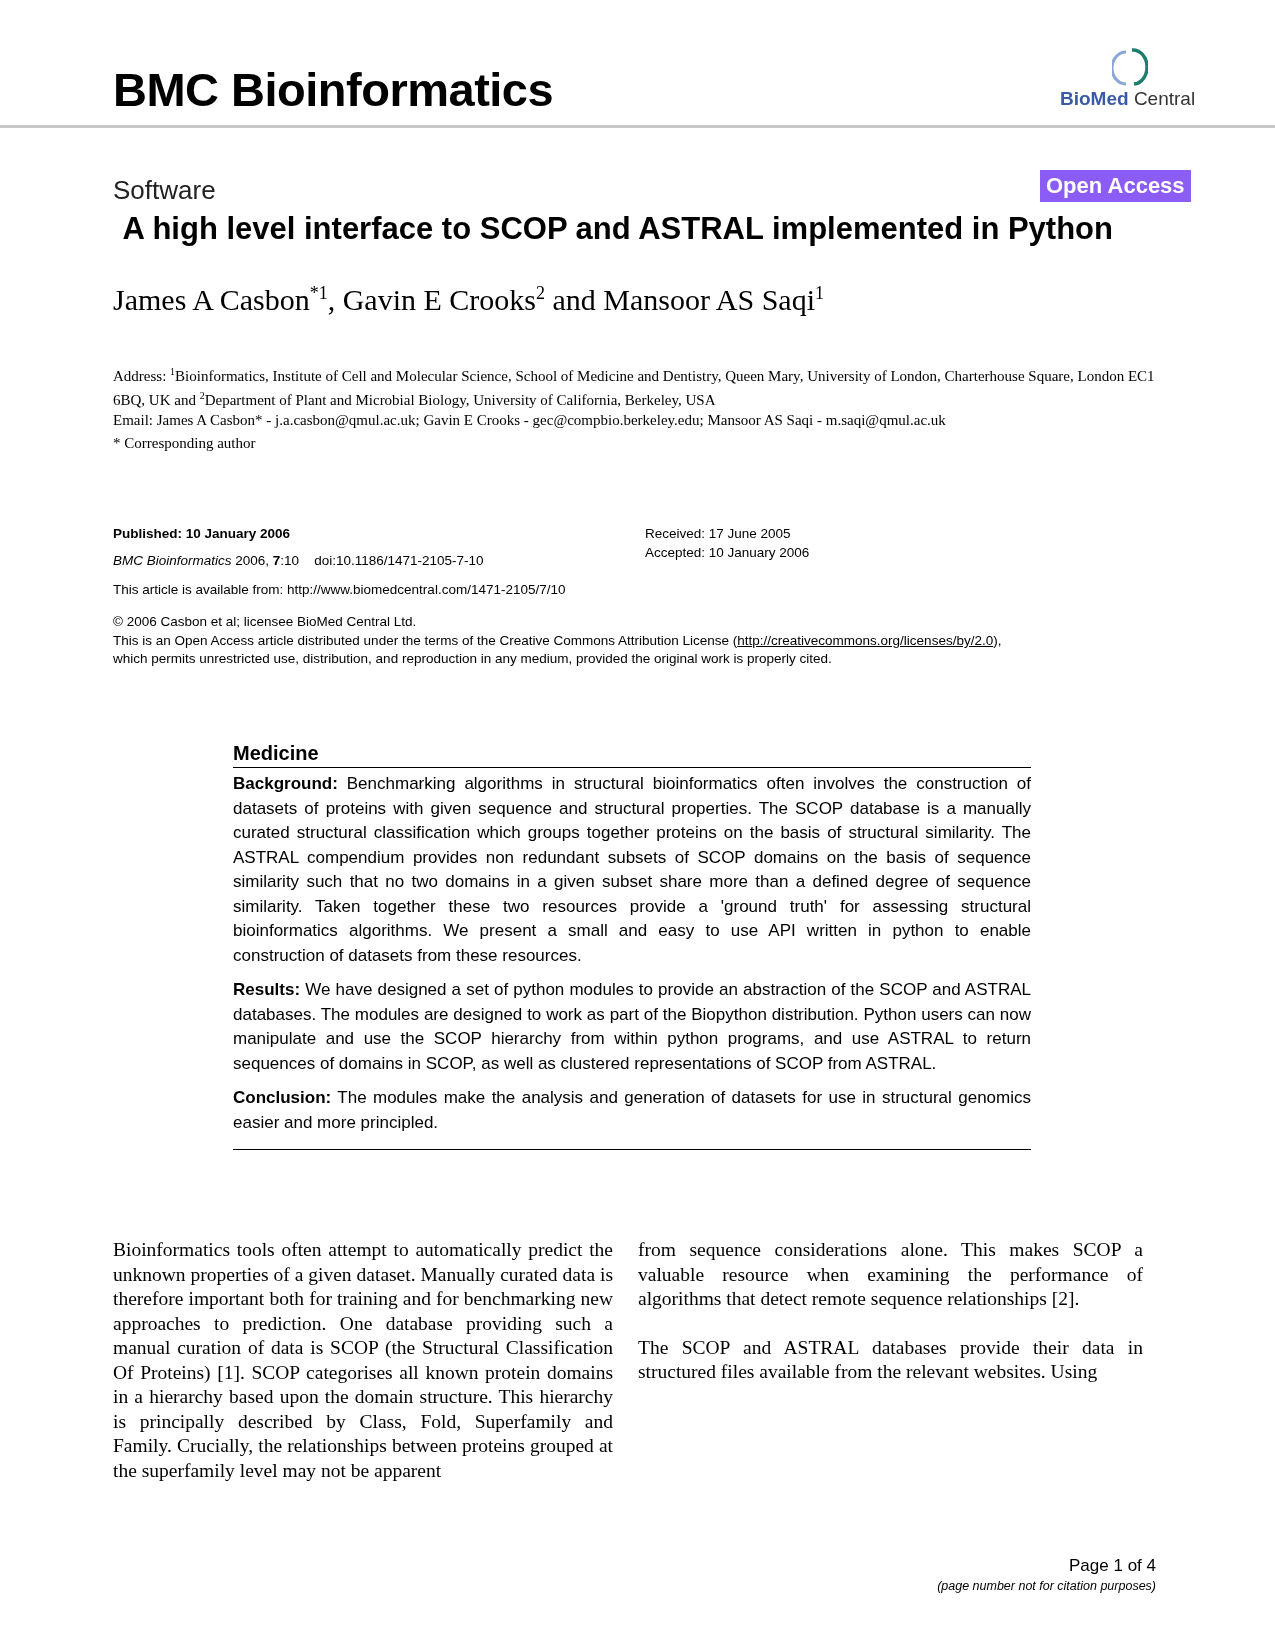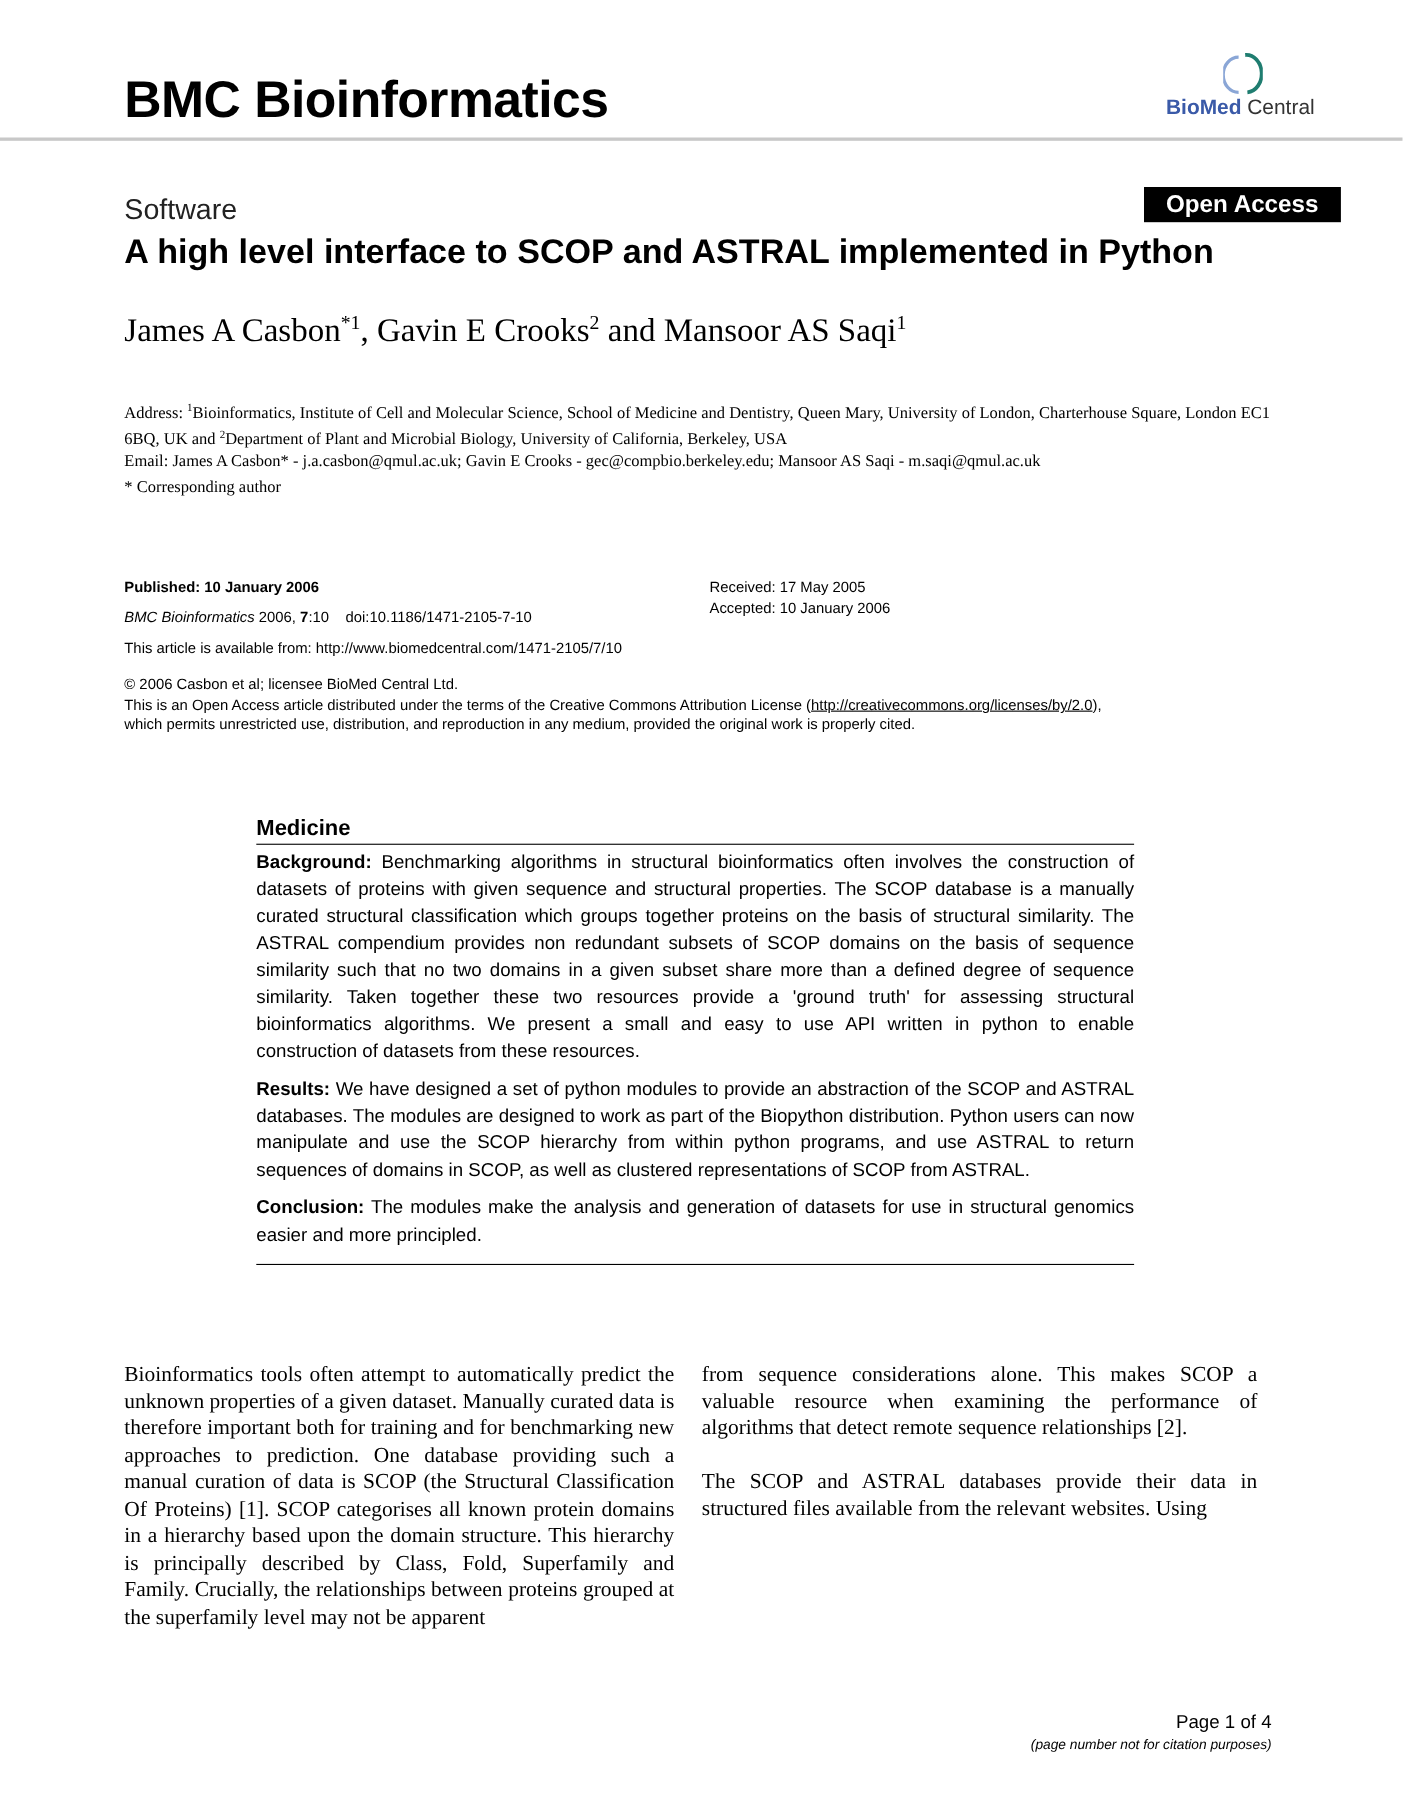--- a/index.html
+++ b/index.html
@@ -11,23 +11,23 @@
   #journal-title { left: 113px; top: 62px; font-size: 47px; font-weight: bold; letter-spacing: -0.5px; }
   #header-rule { left: 0; top: 125px; width: 1275px; height: 3px; background: #c8c8c8; }
 
   #biomed-logo { left: 1060px; top: 48px; width: 140px; height: 60px; }
   #biomed-logo .arc { position: absolute; left: 52px; top: 0; width: 36px; height: 40px; }
   #biomed-logo .brand { position: absolute; left: 0; top: 40px; font-size: 19px; white-space: nowrap; }
   #biomed-logo .bio { color: #3a5aa8; font-weight: bold; }
   #biomed-logo .central { color: #333; }
 
   #article-type { left: 113px; top: 175px; font-size: 26px; font-weight: normal; color: #222; }
-  #open-access { left: 1040px; top: 170px; background: #000000; color: #fff; font-size: 22px; font-weight: bold; padding: 3px 20px; }
+  #open-access { left: 1040px; top: 170px; background: #8b5cf6; color: #fff; font-size: 22px; font-weight: bold; padding: 3px 6px; }
 
-  #paper-title { left: 113px; top: 210px; width: 1000px; font-size: 31px; font-weight: bold; line-height: 37px; }
+  #paper-title { left: 113px; top: 210px; width: 1000px; font-size: 31px; font-weight: bold; line-height: 37px; text-align: right; }
   #authors { left: 113px; top: 283px; font-size: 30px; }
   #authors sup { font-size: 18px; }
 
   #affiliation { left: 113px; top: 362px; width: 1050px; font-size: 15px; line-height: 20px; }
   #affiliation sup { font-size: 10px; }
   #email { left: 113px; top: 412px; font-size: 15px; }
   #corresponding { left: 113px; top: 435px; font-size: 15px; }
 
   .meta { font-size: 13.5px; }
   #published { left: 113px; top: 526px; font-weight: bold; }
@@ -86,21 +86,21 @@
   <span>Address: </span><sup>1</sup><span>Bioinformatics, Institute of Cell and Molecular Science, School of Medicine and Dentistry, Queen Mary, University of London, Charterhouse Square, London EC1 6BQ, UK and </span><sup>2</sup><span>Department of Plant and Microbial Biology, University of California, Berkeley, USA</span>
 </div>
 <div id="email" class="abs serif">Email: James A Casbon* - j.a.casbon@qmul.ac.uk; Gavin E Crooks - gec@compbio.berkeley.edu; Mansoor AS Saqi - m.saqi@qmul.ac.uk</div>
 <div id="corresponding" class="abs serif">* Corresponding author</div>
 
 <div id="published" class="abs sans meta">Published: 10 January 2006</div>
 <div id="citation" class="abs sans meta">
   <i>BMC Bioinformatics</i><span> 2006, </span><b>7</b><span>:10</span>&nbsp;&nbsp;&nbsp;&nbsp;<span>doi:10.1186/1471-2105-7-10</span>
 </div>
 <div id="available" class="abs sans meta">This article is available from: http://www.biomedcentral.com/1471-2105/7/10</div>
-<div id="received" class="abs sans meta">Received: 17 May 2005</div>
+<div id="received" class="abs sans meta">Received: 17 June 2005</div>
 <div id="accepted" class="abs sans meta">Accepted: 10 January 2006</div>
 <div id="copyright" class="abs sans meta">© 2006 Casbon et al; licensee BioMed Central Ltd.</div>
 <div id="license1" class="abs sans meta">
   <span>This is an Open Access article distributed under the terms of the Creative Commons Attribution License (</span><span class="u">http://creativecommons.org/licenses/by/2.0</span><span>),</span>
 </div>
 <div id="license2" class="abs sans meta">which permits unrestricted use, distribution, and reproduction in any medium, provided the original work is properly cited.</div>
 
 <div id="abstract" class="abs sans">
   <h2>Medicine</h2>
   <p><b>Background:</b><span> Benchmarking algorithms in structural bioinformatics often involves the construction of datasets of proteins with given sequence and structural properties. The SCOP database is a manually curated structural classification which groups together proteins on the basis of structural similarity. The ASTRAL compendium provides non redundant subsets of SCOP domains on the basis of sequence similarity such that no two domains in a given subset share more than a defined degree of sequence similarity. Taken together these two resources provide a 'ground truth' for assessing structural bioinformatics algorithms. We present a small and easy to use API written in python to enable construction of datasets from these resources.</span></p>

